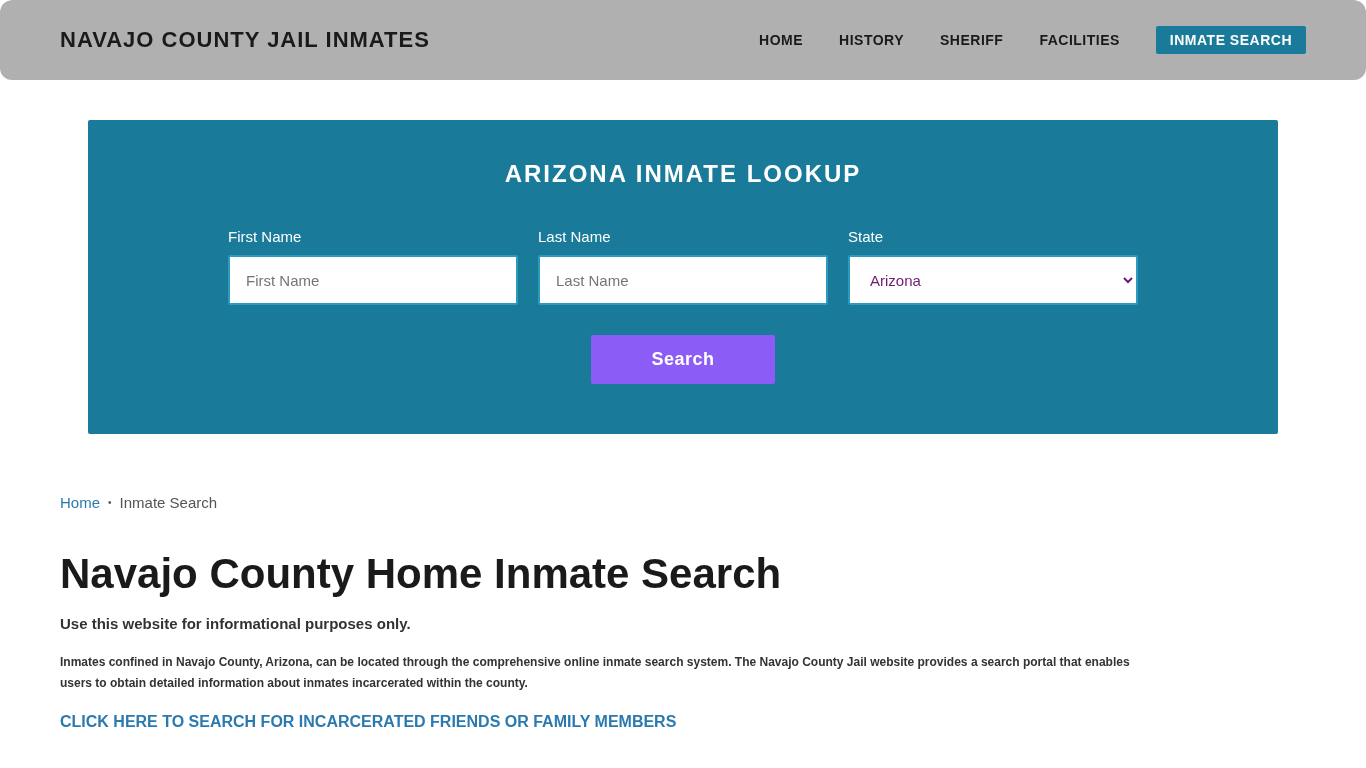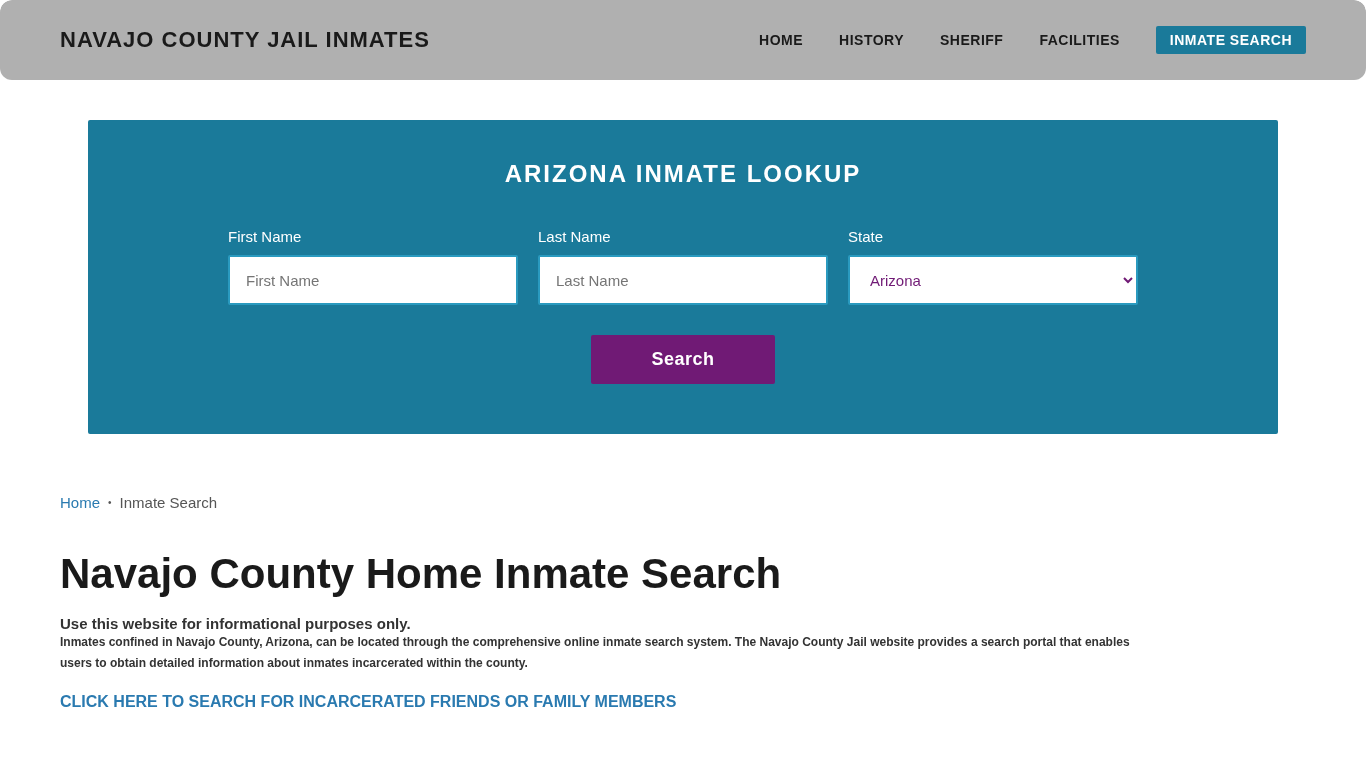--- a/index.html
+++ b/index.html
@@ -114,21 +114,21 @@
       background: #ffffff;
       outline: none;
     }
 
     .form-group select {
       color: #701a75;
       font-weight: 500;
     }
 
     .search-button {
-      background: #701a75;
+      background: #8b5cf6;
       color: #ffffff;
       border: none;
       padding: 14px 60px;
       font-size: 18px;
       font-weight: 700;
       cursor: pointer;
       border-radius: 2px;
       letter-spacing: 0.5px;
     }
 
@@ -167,20 +167,21 @@
       font-weight: 700;
       color: #1a1a1a;
       margin-bottom: 18px;
       line-height: 1.1;
     }
 
     .disclaimer {
       font-size: 15px;
       font-weight: 700;
       color: #333;
+      margin-bottom: 20px;
     }
 
     .description {
       font-size: 12px;
       font-weight: 700;
       color: #333;
       line-height: 1.7;
       margin-bottom: 20px;
       max-width: 1100px;
     }

